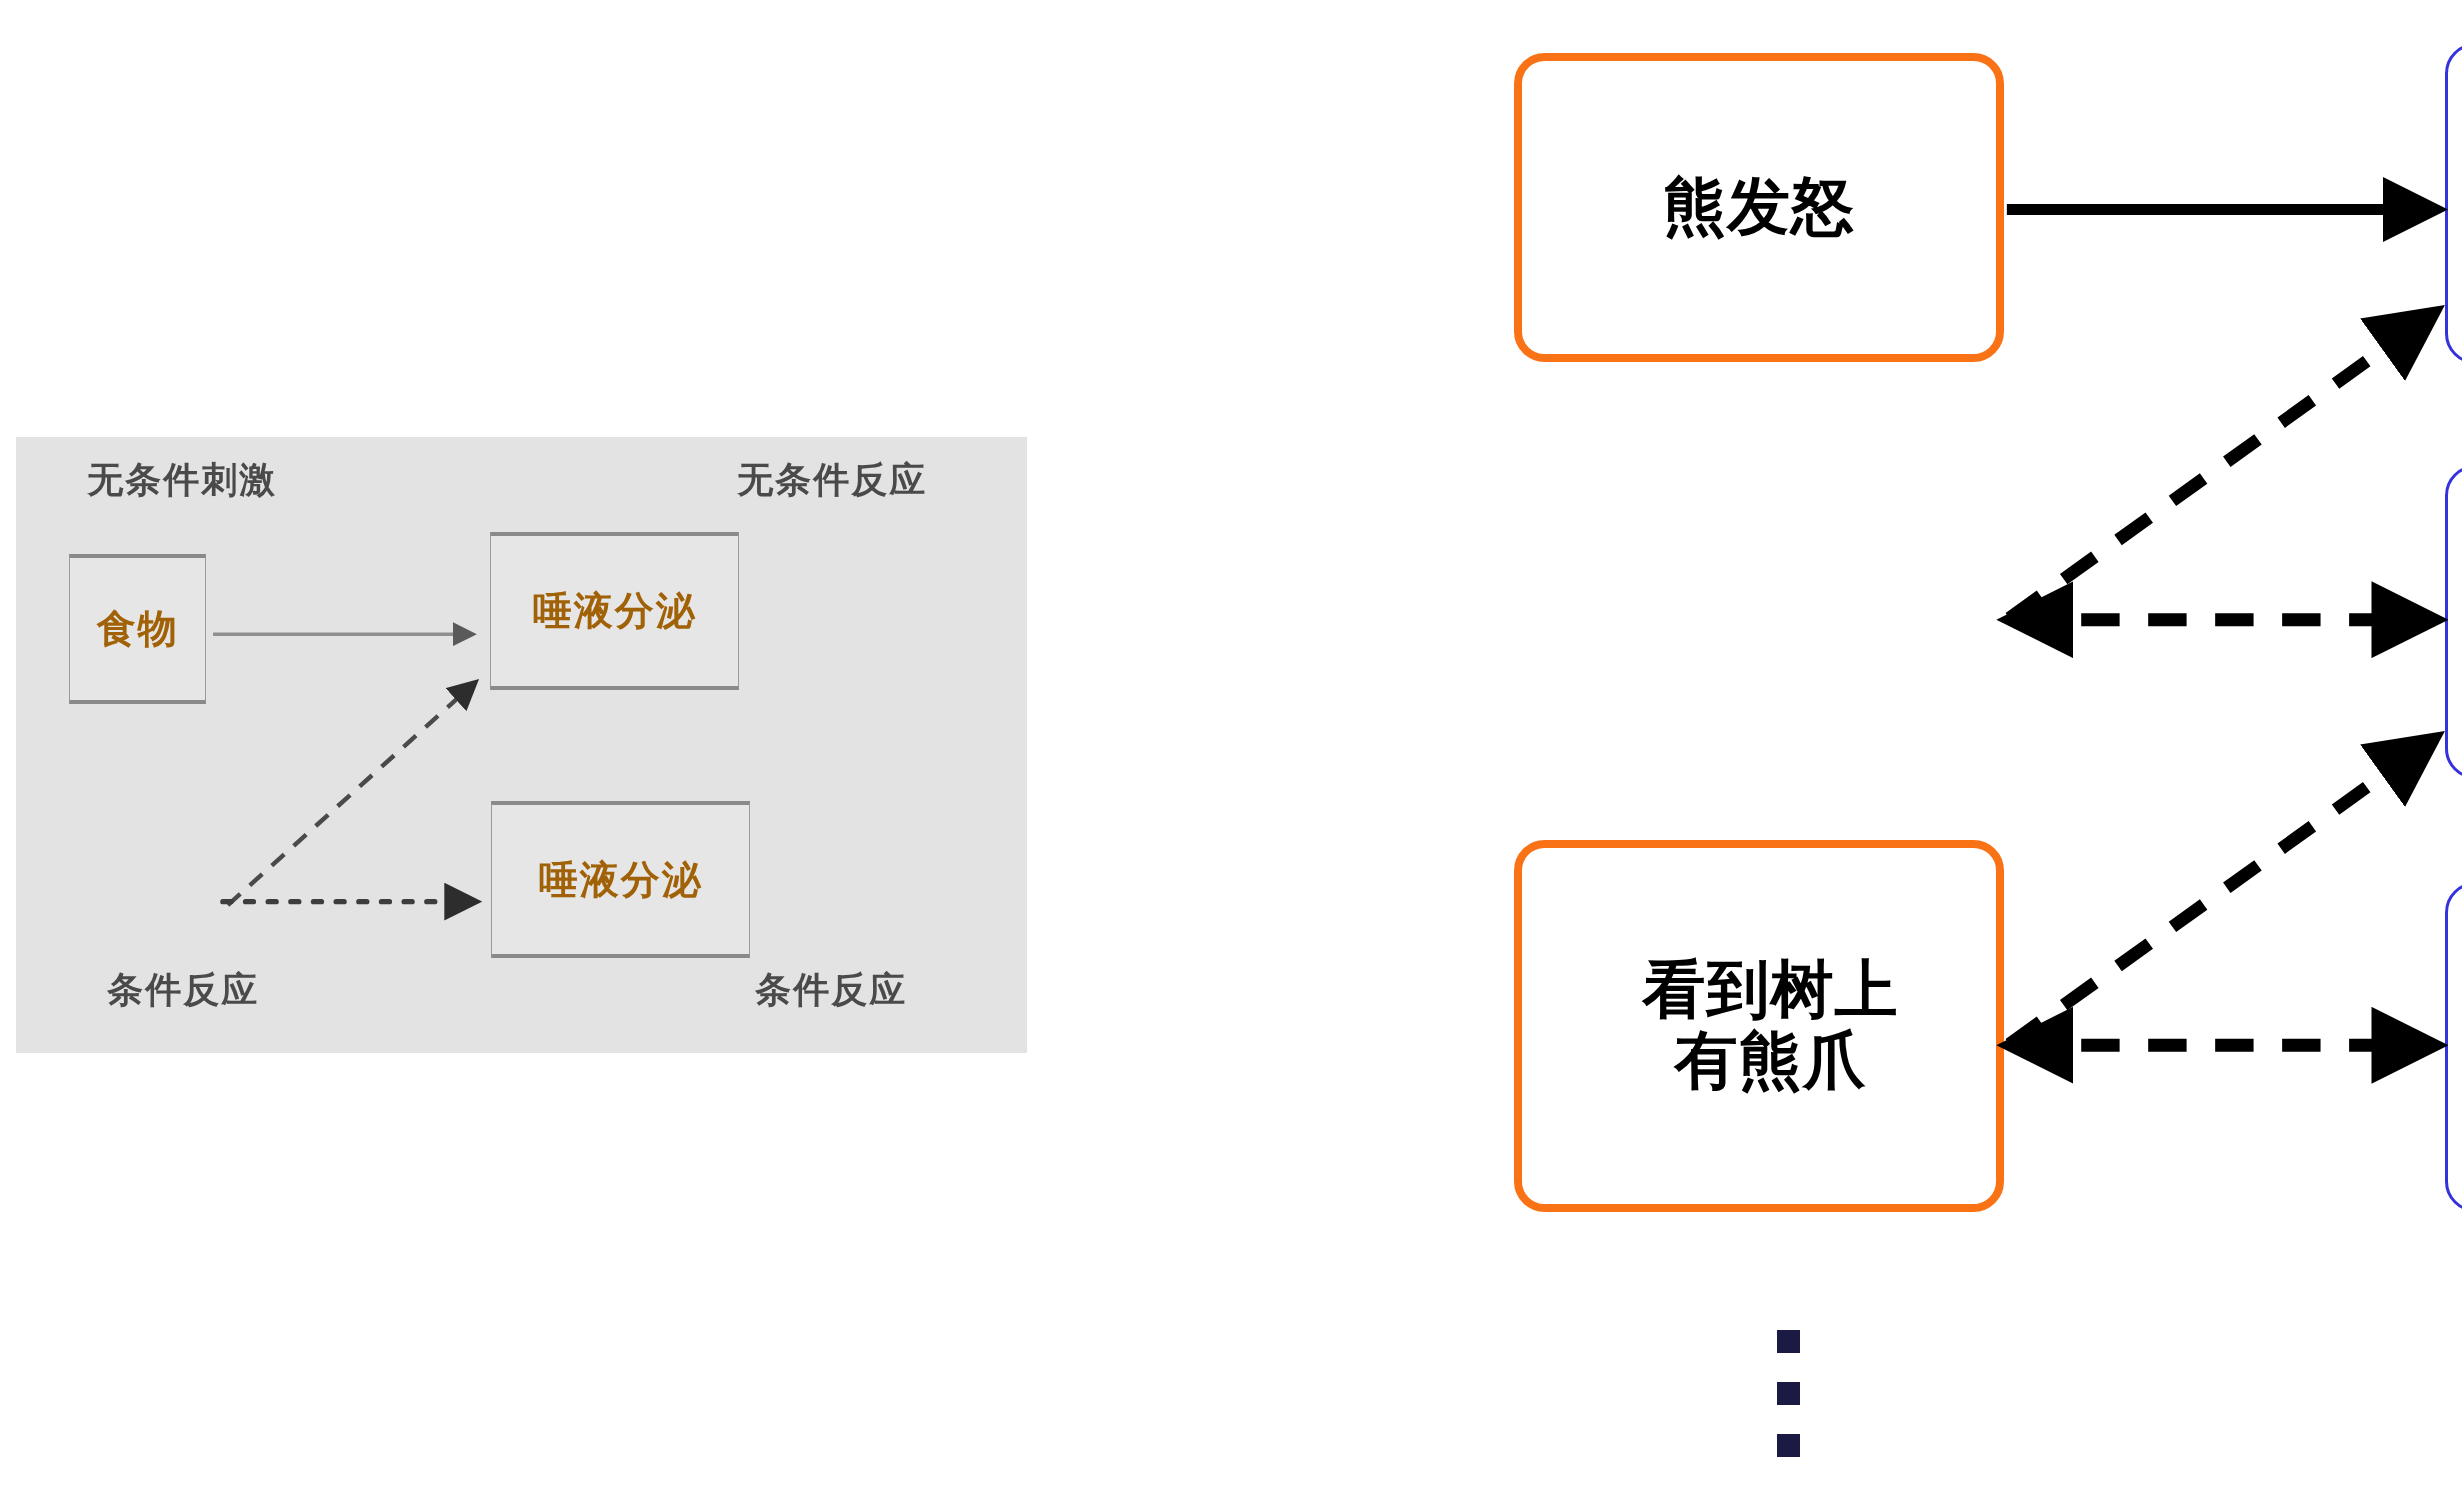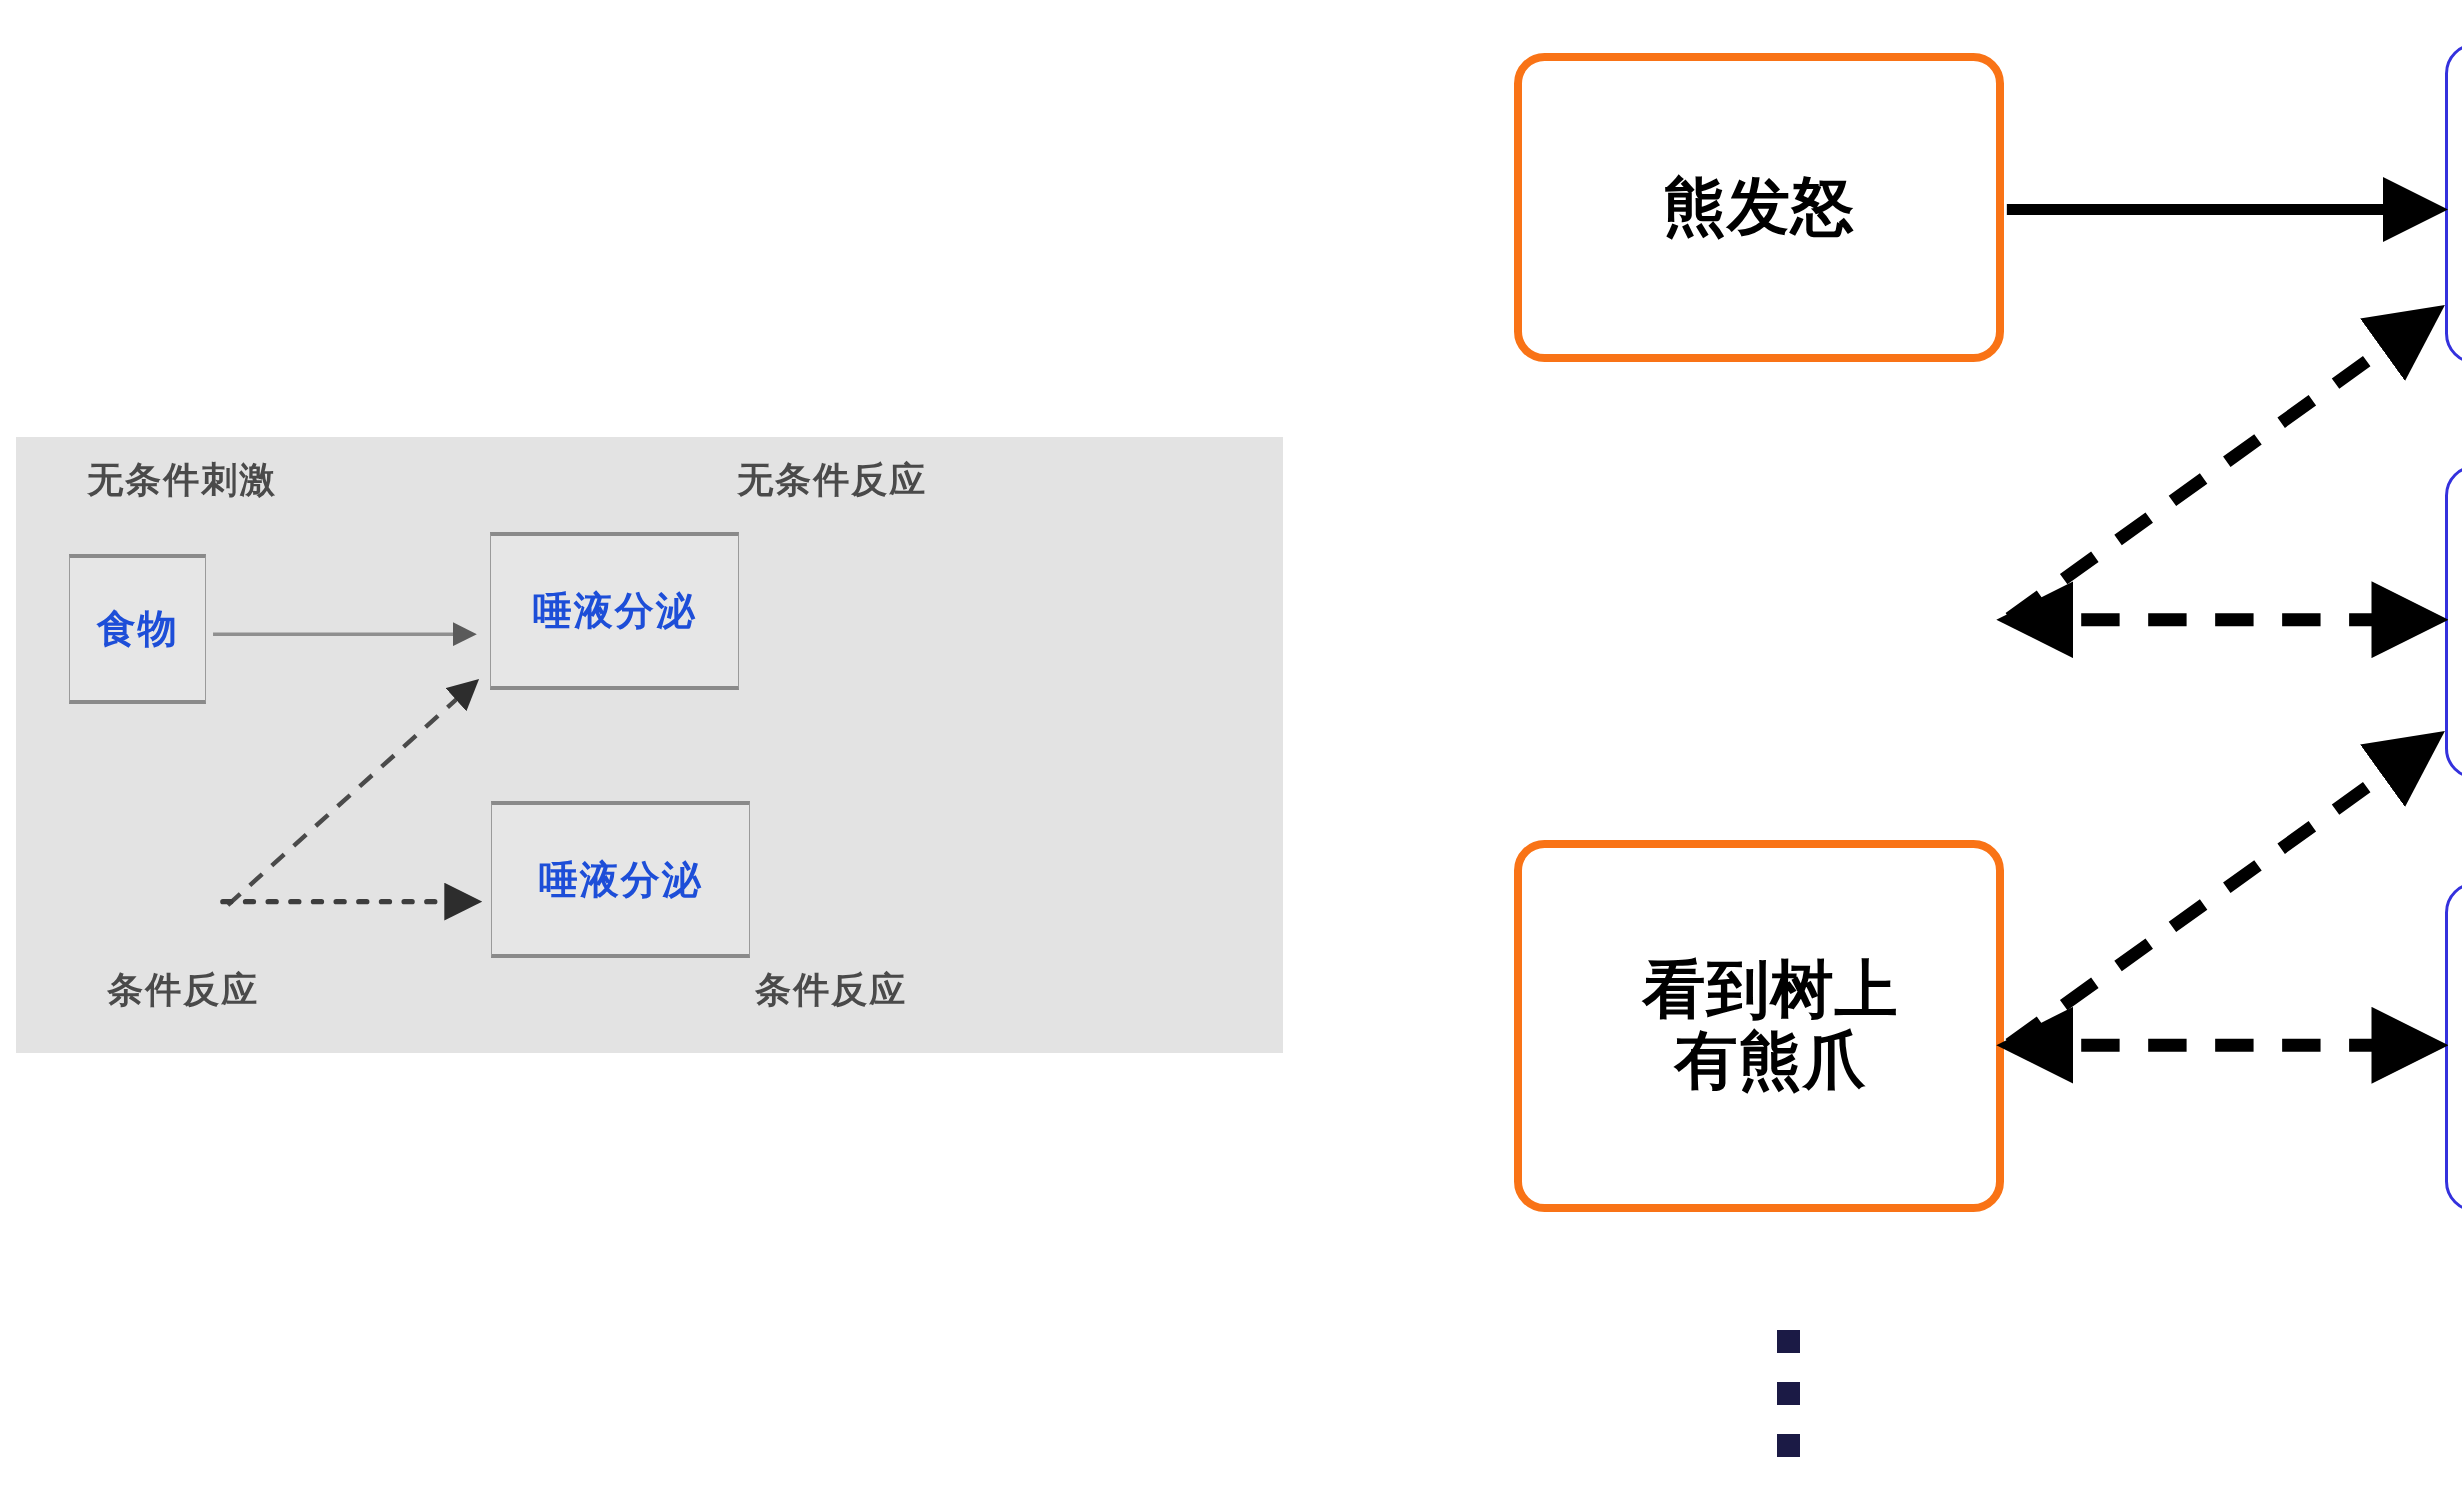--- a/index.html
+++ b/index.html
@@ -13,21 +13,21 @@
     position: relative;
     overflow: hidden;
     font-family: "Liberation Sans", "DejaVu Sans", sans-serif;
   }
 
   
   #classical-panel {
     position: absolute;
     left: 16.3px;
     top: 437px;
-    width: 1267px;
+    width: 1011px;
     height: 616px;
     background: #e3e3e3;
     text-align: center;
   }
   .cc-label {
     position: absolute;
     color: #4a4a4a;
     font-size: 36px;
     font-weight: 700;
     letter-spacing: 2px;
@@ -44,21 +44,21 @@
     background: #e6e6e6;
     border: 1.5px solid #9a9a9a;
     border-top: 4.9px solid #8a8a8a;
     border-bottom: 4.9px solid #8a8a8a;
     box-sizing: border-box;
     display: flex;
     align-items: center;
     justify-content: center;
   }
   .cc-box span {
-    color: #1d4ed8;
+    color: #a16207;
     font-size: 39px;
     font-weight: 700;
     letter-spacing: 2px;
     white-space: nowrap;
     font-family: "DejaVu Sans", "Liberation Sans", sans-serif;
   }
   #cc-box-food     { left: 53px;  top: 117px;  width: 137px; height: 150px; }
   #cc-box-salivaU  { left: 474px;  top: 95px;  width: 249px; height: 158px; }
   #cc-box-bell     { left: 59px;  top: 382px;  width: 143px; height: 150px; }
   #cc-box-salivaC  { left: 475px;  top: 364px;  width: 259px; height: 157px; }

